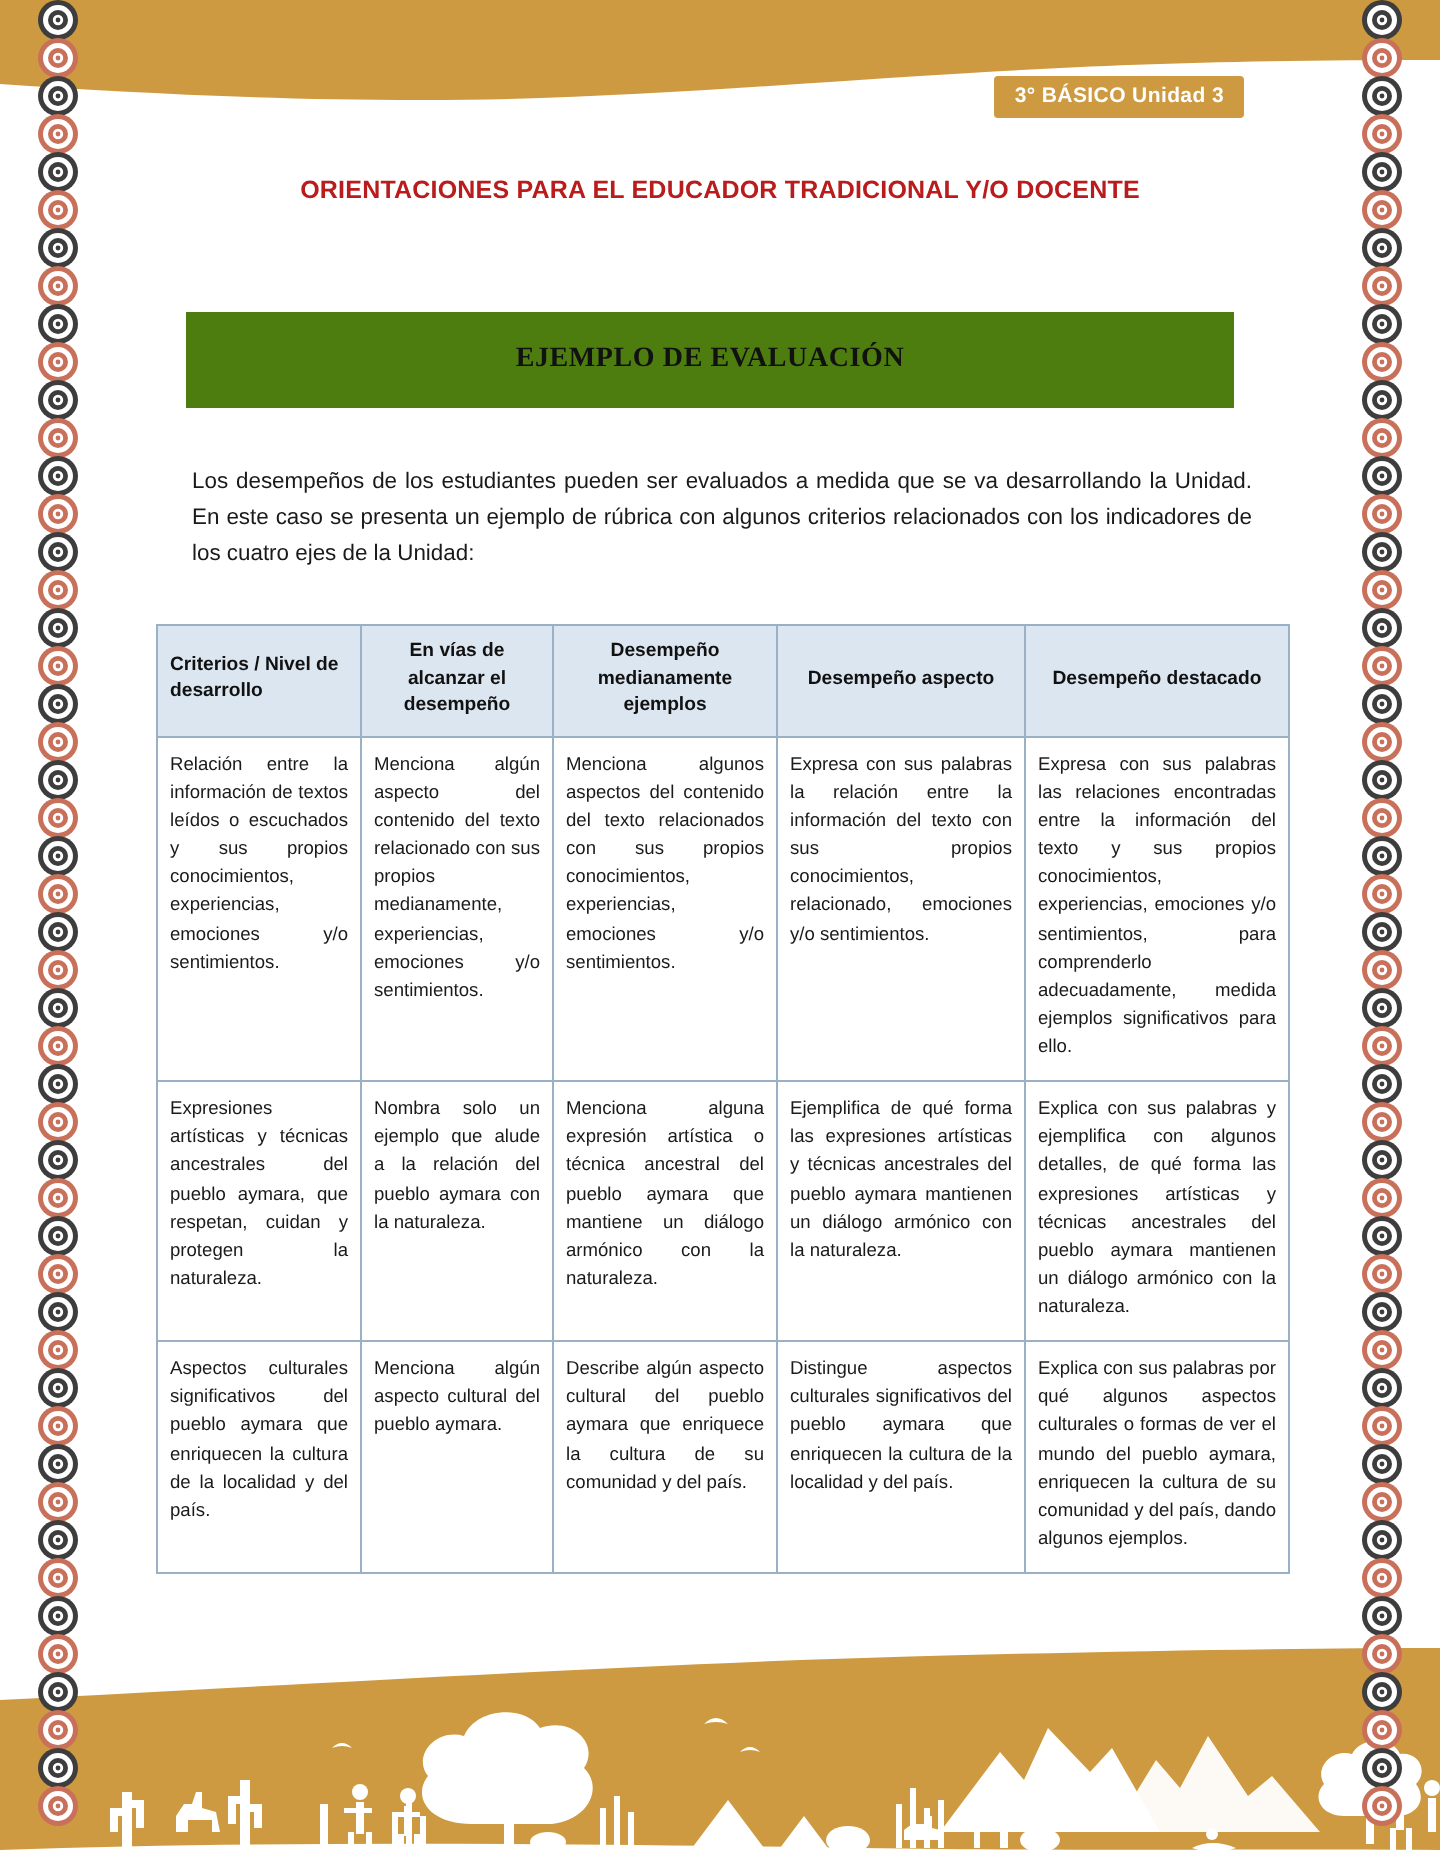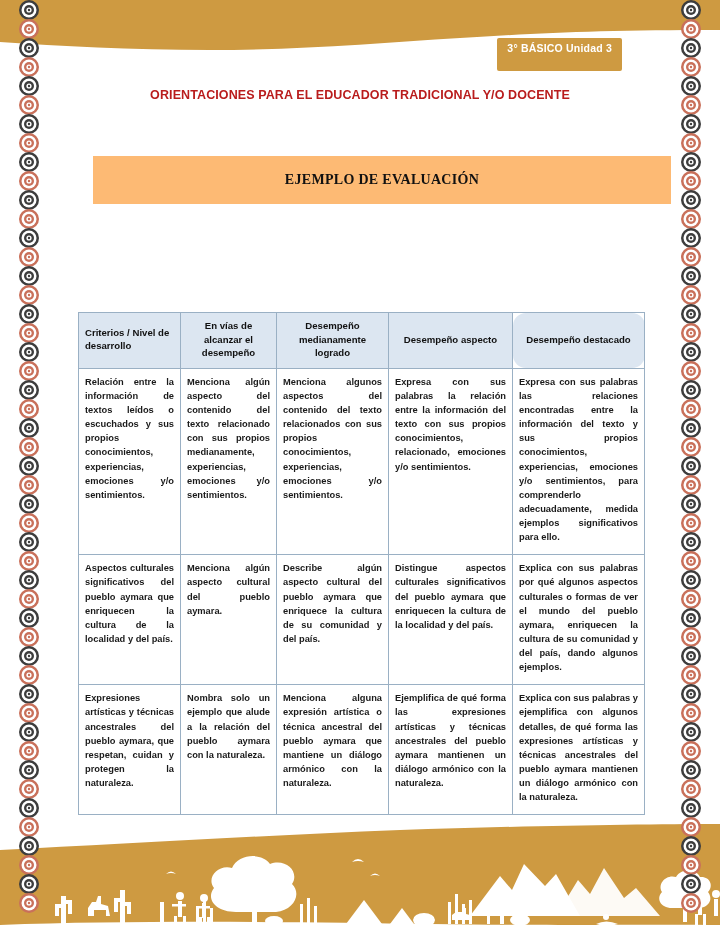--- a/index.html
+++ b/index.html
@@ -11,21 +11,21 @@
     position: relative;
     overflow: hidden;
   }
 
   
   .top-wave { position: absolute; top: 0; left: 0; width: 720px; height: 70px; z-index: 1; }
   .unit-tab {
     position: absolute; top: 38px; right: 98px;
     background: #CE9A41; color: #ffffff;
     font-size: 10.5px; font-weight: bold;
-    padding: 4px 10px 17px 10px;
+    padding: 4px 10px 5px 10px;
     border-radius: 2px; z-index: 4;
     letter-spacing: .2px; white-space: nowrap;
   }
 
   
   .side-border { position: absolute; top: 0; width: 34px; height: 932px; z-index: 3; }
   .side-border.left { left: 12px; }
   .side-border.right { right: 12px; }
 
   
@@ -34,56 +34,56 @@
   
   .page { position: absolute; top: 0; left: 0; width: 720px; height: 932px; z-index: 5; }
 
   .doc-title {
     position: absolute; top: 88px; left: 60px; width: 600px;
     text-align: center; font-size: 12.5px; font-weight: bold;
     color: #b91c1c; letter-spacing: .1px;
   }
 
   .eval-banner {
-    position: absolute; top: 156px; left: 93px; width: 578px; height: 48px;
-    background: #fdba74;
+    position: absolute; top: 156px; left: 93px; width: 524px; height: 48px;
+    background: #4d7c0f;
     display: flex; align-items: center; justify-content: center;
   }
   .eval-banner-text {
     color: #111111; font-size: 14px; font-weight: bold;
     font-family: "Liberation Serif", serif; letter-spacing: .3px;
   }
 
   .intro {
     position: absolute; top: 232px; left: 96px; width: 530px;
     font-size: 11.2px; line-height: 1.62; color: #1a1a1a;
     text-align: justify; text-justify: inter-word;
   }
 
   
   .rubric {
     position: absolute; top: 312px; left: 78px;
     width: 566px;
     border-collapse: collapse;
     table-layout: fixed;
   }
-  .rubric td, .rubric th { border: 1px solid #9ab0c4; vertical-align: top; font-weight: bold; }
+  .rubric td, .rubric th { border: 1px solid #9ab0c4; vertical-align: top; }
   .rubric thead th {
     background: #DCE6F1; color: #111111;
     font-size: 9.6px; font-weight: bold; line-height: 1.42;
     padding: 6px 6px 8px 6px; text-align: center; vertical-align: middle;
   }
   .rubric thead th.left-al { text-align: left; }
   .rubric tbody td {
     font-size: 9.3px; line-height: 1.52; color: #1a1a1a;
     padding: 6px 6px 10px 6px; text-align: justify; text-justify: inter-word;
     background: #ffffff; hyphens: none;
   }
   .c0 { width: 102px; margin-top: 40px; } .c1 { width: 96px; } .c2 { width: 112px; }
-  .c3 { width: 124px; } .c4 { width: 132px; border-radius: 13px; }
+  .c3 { width: 124px; } .c4 { width: 132px; }
 </style>
 </head>
 <body>
 
 <svg class="top-wave" viewBox="0 0 720 70" preserveAspectRatio="none">
   <path d="M0,0 L720,0 L720,30 C600,30 540,33 460,38 C380,43 300,50 210,50 C130,50 60,46 0,42 Z" fill="#CE9A41"></path>
 </svg>
 <div class="unit-tab">3° BÁSICO Unidad 3</div>
 
 <svg class="side-border left" viewBox="0 0 34 932" preserveAspectRatio="none">
@@ -280,49 +280,50 @@
 </svg>
 
 <div class="page">
 
   <div class="doc-title">ORIENTACIONES PARA EL EDUCADOR TRADICIONAL Y/O DOCENTE</div>
 
   <div class="eval-banner">
     <span class="eval-banner-text">EJEMPLO DE EVALUACIÓN</span>
   </div>
 
+  <div class="intro">Los desempeños de los estudiantes pueden ser evaluados a medida que se va desarrollando la Unidad. En este caso se presenta un ejemplo de rúbrica con algunos criterios relacionados con los indicadores de los cuatro ejes de la Unidad:</div>
 
   <table class="rubric">
     <thead>
       <tr>
         <th class="c0 left-al">Criterios / Nivel de desarrollo</th>
         <th class="c1">En vías de alcanzar el desempeño</th>
-        <th class="c2">Desempeño medianamente logrado</th>
+        <th class="c2">Desempeño medianamente ejemplos</th>
         <th class="c3">Desempeño aspecto</th>
         <th class="c4">Desempeño destacado</th>
       </tr>
     </thead>
     <tbody>
       <tr>
         <td class="c0">Relación entre la información de textos leídos o escuchados y sus propios conocimientos, experiencias, emociones y/o sentimientos.</td>
         <td class="c1">Menciona algún aspecto del contenido del texto relacionado con sus propios medianamente, experiencias, emociones y/o sentimientos.</td>
         <td class="c2">Menciona algunos aspectos del contenido del texto relacionados con sus propios conocimientos, experiencias, emociones y/o sentimientos.</td>
         <td class="c3">Expresa con sus palabras la relación entre la información del texto con sus propios conocimientos, relacionado, emociones y/o sentimientos.</td>
         <td class="c4">Expresa con sus palabras las relaciones encontradas entre la información del texto y sus propios conocimientos, experiencias, emociones y/o sentimientos, para comprenderlo adecuadamente, medida ejemplos significativos para ello.</td>
       </tr>
       <tr>
+        <td class="c0">Expresiones artísticas y técnicas ancestrales del pueblo aymara, que respetan, cuidan y protegen la naturaleza.</td>
+        <td class="c1">Nombra solo un ejemplo que alude a la relación del pueblo aymara con la naturaleza.</td>
+        <td class="c2">Menciona alguna expresión artística o técnica ancestral del pueblo aymara que mantiene un diálogo armónico con la naturaleza.</td>
+        <td class="c3">Ejemplifica de qué forma las expresiones artísticas y técnicas ancestrales del pueblo aymara mantienen un diálogo armónico con la naturaleza.</td>
+        <td class="c4">Explica con sus palabras y ejemplifica con algunos detalles, de qué forma las expresiones artísticas y técnicas ancestrales del pueblo aymara mantienen un diálogo armónico con la naturaleza.</td>
+      </tr>
+      <tr>
         <td class="c0">Aspectos culturales significativos del pueblo aymara que enriquecen la cultura de la localidad y del país.</td>
         <td class="c1">Menciona algún aspecto cultural del pueblo aymara.</td>
         <td class="c2">Describe algún aspecto cultural del pueblo aymara que enriquece la cultura de su comunidad y del país.</td>
         <td class="c3">Distingue aspectos culturales significativos del pueblo aymara que enriquecen la cultura de la localidad y del país.</td>
         <td class="c4">Explica con sus palabras por qué algunos aspectos culturales o formas de ver el mundo del pueblo aymara, enriquecen la cultura de su comunidad y del país, dando algunos ejemplos.</td>
       </tr>
-      <tr>
-        <td class="c0">Expresiones artísticas y técnicas ancestrales del pueblo aymara, que respetan, cuidan y protegen la naturaleza.</td>
-        <td class="c1">Nombra solo un ejemplo que alude a la relación del pueblo aymara con la naturaleza.</td>
-        <td class="c2">Menciona alguna expresión artística o técnica ancestral del pueblo aymara que mantiene un diálogo armónico con la naturaleza.</td>
-        <td class="c3">Ejemplifica de qué forma las expresiones artísticas y técnicas ancestrales del pueblo aymara mantienen un diálogo armónico con la naturaleza.</td>
-        <td class="c4">Explica con sus palabras y ejemplifica con algunos detalles, de qué forma las expresiones artísticas y técnicas ancestrales del pueblo aymara mantienen un diálogo armónico con la naturaleza.</td>
-      </tr>
     </tbody>
   </table>
 
 </div>
 
 </body></html>

